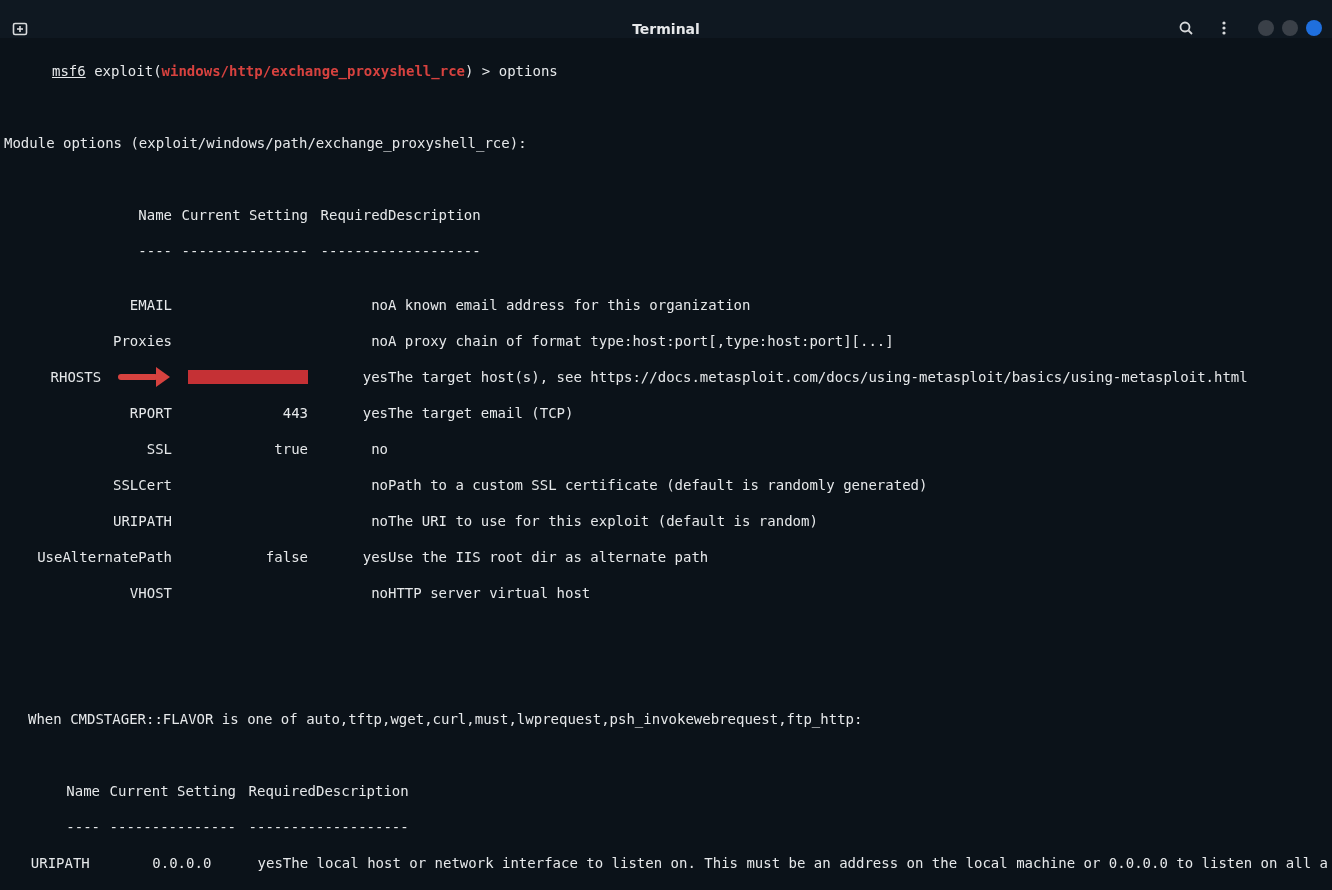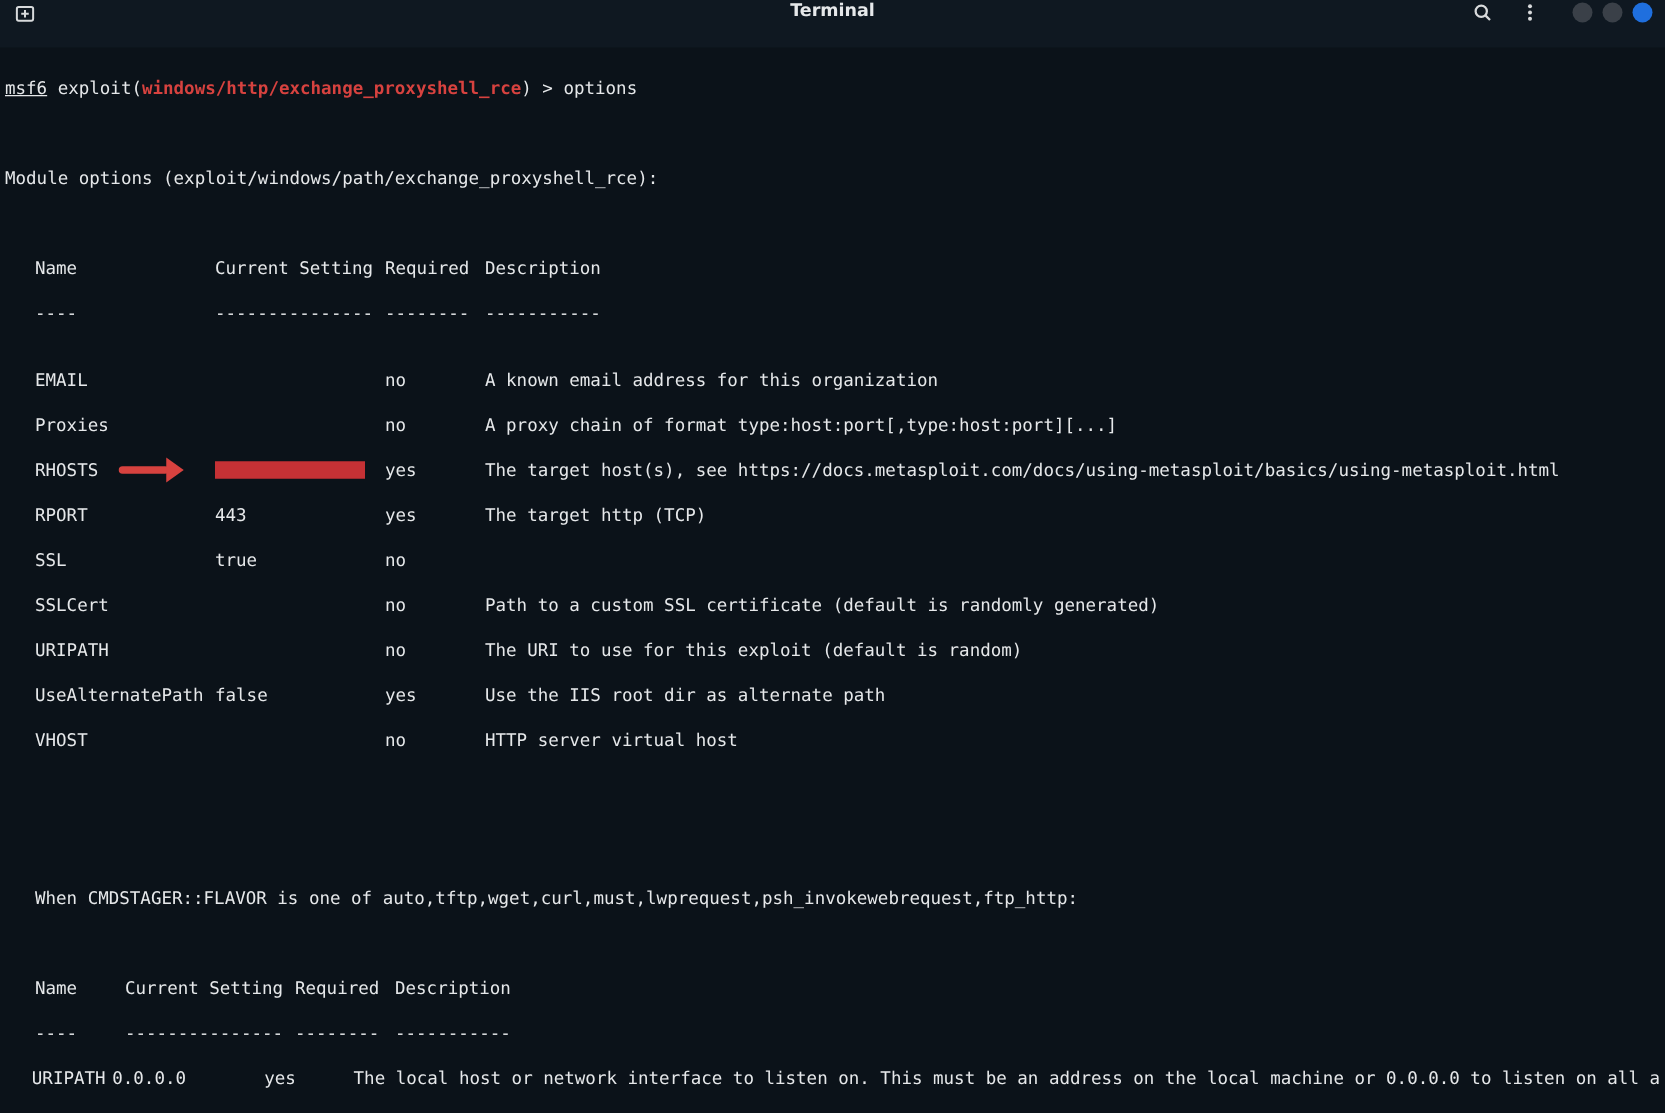--- a/index.html
+++ b/index.html
@@ -1,33 +1,33 @@
 <!DOCTYPE html>
 <html><head>
 <meta charset="utf-8">
 <style>
   * { margin:0; padding:0; box-sizing:border-box; }
   html,body { width:1332px; height:890px; background:#0b1219; color:#e6e8ea; overflow:hidden; }
   body { font-family:"DejaVu Sans Mono","Liberation Mono",Consolas,monospace; font-size:14px; line-height:18px; }
 
-  .titlebar { height:38px; background:#0f1821; display:flex; align-items:flex-start; padding:0 10px; position:relative; }
+  .titlebar { height:38px; background:#0f1821; display:flex; align-items:flex-end; padding:0 10px; position:relative; }
   .titlebar .title { position:absolute; left:50%; transform:translateX(-50%); color:#e6e8ea; font-family:"DejaVu Sans","Cantarell",sans-serif; font-weight:600; font-size:14px; }
   .titlebar .left { display:flex; align-items:center; gap:10px; }
   .titlebar .right { margin-left:auto; display:flex; align-items:center; gap:18px; }
   .tb-icon { width:20px; height:20px; display:flex; align-items:center; justify-content:center; color:#d8dadc; cursor:pointer; }
   .winbtns { display:flex; gap:8px; margin-left:6px; }
   .winbtn { width:16px; height:16px; border-radius:50%; background:#3a4048; }
   .winbtn.close { background:#1f6fde; }
 
   .term { padding:6px 4px 4px 4px; white-space:pre; letter-spacing:0; }
 
-  .prompt-seg { text-decoration:underline; }
+  .prompt-seg { text-decoration:underline;margin-left:48px; }
   .module-path { color:#d7423f; font-weight:700; }
 
-  .row { display:flex; }
+  .row { display:flex;text-align:right; }
   .cell { white-space:pre; }
 
   
   .mo-name   { width:144px; }
   .mo-set    { width:136px; }
   .mo-req    { width:80px;  } 
 
   
   .cs-name { width:72px; }
   .cs-set  { width:136px; }
@@ -81,21 +81,21 @@
 <div><span class="prompt-seg">msf6</span><span> exploit(</span><span class="module-path">windows/http/exchange_proxyshell_rce</span><span>) &gt; </span><span>options</span></div>
 <div>&nbsp;</div>
 <div>Module options (exploit/windows/path/exchange_proxyshell_rce):</div>
 <div>&nbsp;</div>
 <div class="row"><span class="indent1"></span><span class="cell mo-name">Name</span><span class="cell mo-set">Current Setting</span><span class="cell mo-req">Required</span><span class="cell">Description</span></div>
 <div class="row"><span class="indent1"></span><span class="cell mo-name">----</span><span class="cell mo-set">---------------</span><span class="cell mo-req">--------</span><span class="cell">-----------</span></div>
 
 <div class="row"><span class="indent1"></span><span class="cell mo-name">EMAIL</span><span class="cell mo-set"></span><span class="cell mo-req">no</span><span class="cell">A known email address for this organization</span></div>
 <div class="row"><span class="indent1"></span><span class="cell mo-name">Proxies</span><span class="cell mo-set"></span><span class="cell mo-req">no</span><span class="cell">A proxy chain of format type:host:port[,type:host:port][...]</span></div>
 <div class="row"><span class="indent1"></span><span class="cell mo-name"><span>RHOSTS</span><span>  </span><span class="arrow"><span class="shaft"></span><span class="head"></span></span></span><span class="cell mo-set"><span class="redact"></span></span><span class="cell mo-req">yes</span><span class="cell">The target host(s), see https://docs.metasploit.com/docs/using-metasploit/basics/using-metasploit.html</span></div>
-<div class="row"><span class="indent1"></span><span class="cell mo-name">RPORT</span><span class="cell mo-set">443</span><span class="cell mo-req">yes</span><span class="cell">The target http (TCP)</span></div>
+<div class="row"><span class="indent1"></span><span class="cell mo-name">RPORT</span><span class="cell mo-set">443</span><span class="cell mo-req">yes</span><span class="cell">The target email (TCP)</span></div>
 <div class="row"><span class="indent1"></span><span class="cell mo-name">SSL</span><span class="cell mo-set">true</span><span class="cell mo-req">no</span></div>
 <div class="row"><span class="indent1"></span><span class="cell mo-name">SSLCert</span><span class="cell mo-set"></span><span class="cell mo-req">no</span><span class="cell">Path to a custom SSL certificate (default is randomly generated)</span></div>
 <div class="row"><span class="indent1"></span><span class="cell mo-name">URIPATH</span><span class="cell mo-set"></span><span class="cell mo-req">no</span><span class="cell">The URI to use for this exploit (default is random)</span></div>
 <div class="row"><span class="indent1"></span><span class="cell mo-name">UseAlternatePath</span><span class="cell mo-set">false</span><span class="cell mo-req">yes</span><span class="cell">Use the IIS root dir as alternate path</span></div>
 <div class="row"><span class="indent1"></span><span class="cell mo-name">VHOST</span><span class="cell mo-set"></span><span class="cell mo-req">no</span><span class="cell">HTTP server virtual host</span></div>
 
 <div>&nbsp;</div>
 <div>&nbsp;</div>
 <div><span class="indent1"></span><span>When CMDSTAGER::FLAVOR is one of auto,tftp,wget,curl,must,lwprequest,psh_invokewebrequest,ftp_http:</span></div>
 <div>&nbsp;</div>

